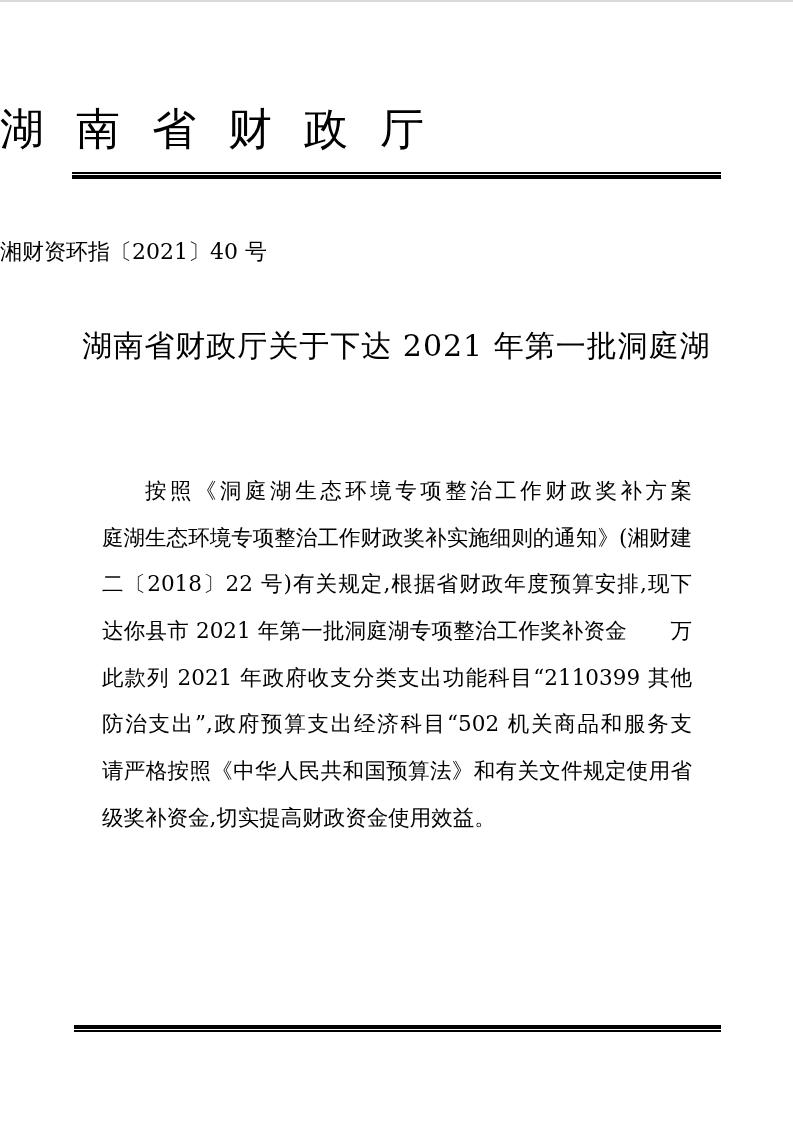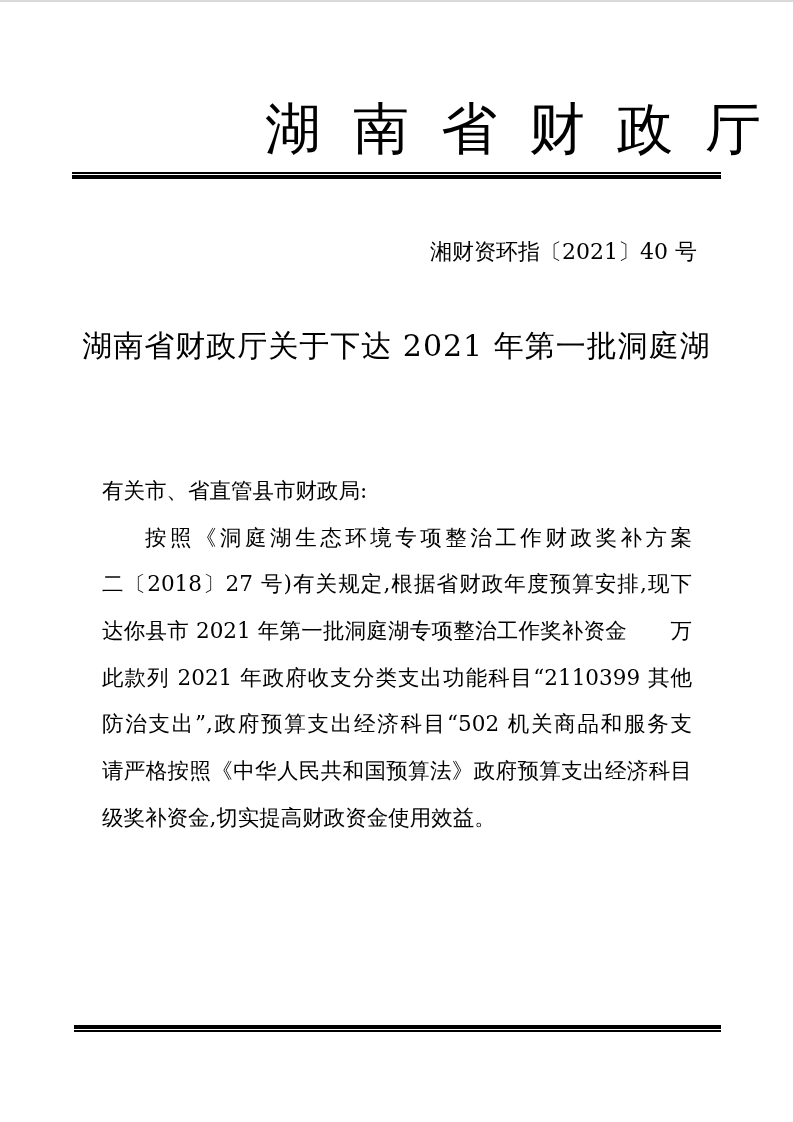--- a/index.html
+++ b/index.html
@@ -22,22 +22,22 @@
     left: 0;
     width: 100%;
     height: 2px;
     background: #d9d9d9;
   }
   .agency {
     position: absolute;
     top: 84px;
     left: 0;
     width: 100%;
-    text-align: right;
-    font-size: 56px;
+    text-align: left;
+    font-size: 44px;
     line-height: 90px;
     letter-spacing: 32px;
     white-space: nowrap;
     font-weight: 400;
   }
   .rule {
     position: absolute;
     box-sizing: border-box;
     background: transparent;
   }
@@ -55,21 +55,20 @@
     width: 647px;
     height: 7px;
     border-top: 4px solid #000;
     border-bottom: 2px solid #000;
   }
   .docnum {
     position: absolute;
     top: 236px;
     left: 0;
     right: 96px;
-    text-align: right;
     font-size: 22px;
     line-height: 32px;
     white-space: nowrap;
   }
   .title {
     position: absolute;
     top: 322px;
     left: 0;
     width: 100%;
     text-align: center;
@@ -118,25 +117,25 @@
 
   <div class="rule rule-top"></div>
 
   <div class="docnum">湘财资环指〔2021〕40 号</div>
 
   <div class="title">
     <div>湖南省财政厅关于下达 2021 年第一批洞庭湖</div>
   </div>
 
   <div class="body-block">
-    <div class="bline salutation">有关市、省直管县市财政局:</div>
     <div class="bline indent">按照《洞庭湖生态环境专项整治工作财政奖补方案</div>
-    <div class="bline">二〔2018〕27 号)有关规定,根据省财政年度预算安排,现下</div>
+    <div class="bline">庭湖生态环境专项整治工作财政奖补实施细则的通知》(湘财建</div>
+    <div class="bline">二〔2018〕22 号)有关规定,根据省财政年度预算安排,现下</div>
     <div class="bline">达你县市 2021 年第一批洞庭湖专项整治工作奖补资金　　万元。</div>
     <div class="bline">此款列 2021 年政府收支分类支出功能科目“2110399 其他污染</div>
     <div class="bline">防治支出”,政府预算支出经济科目“502 机关商品和服务支出”。</div>
-    <div class="bline">请严格按照《中华人民共和国预算法》政府预算支出经济科目</div>
+    <div class="bline">请严格按照《中华人民共和国预算法》和有关文件规定使用省</div>
     <div class="bline lastline">级奖补资金,切实提高财政资金使用效益。</div>
   </div>
 
   <div class="rule rule-bottom"></div>
 
 </div>
 
 </body></html>

